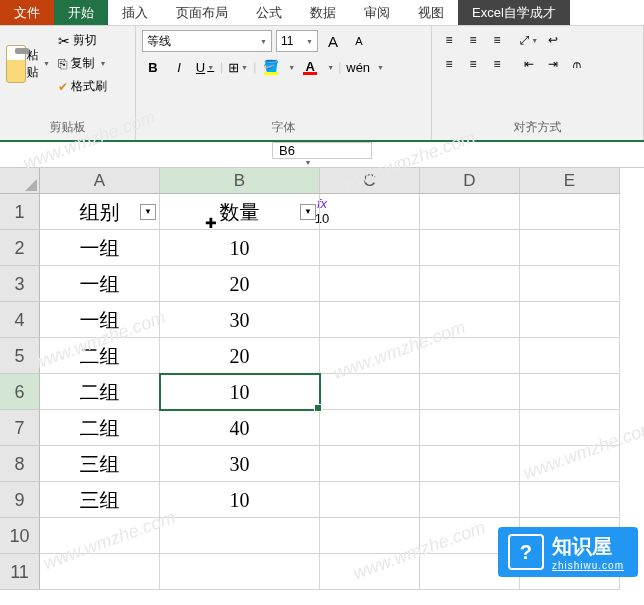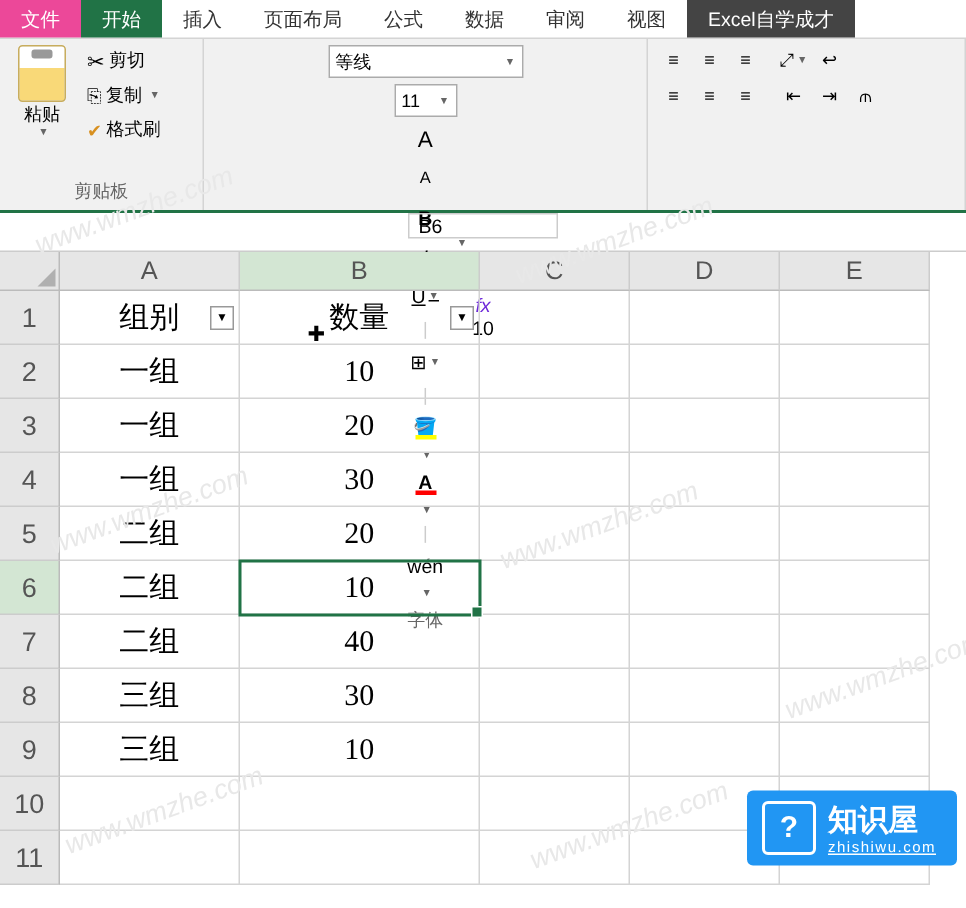--- a/index.html
+++ b/index.html
@@ -1,39 +1,39 @@
 <!DOCTYPE html>
 <html><head>
 <meta charset="utf-8">
 <style>
 * { margin: 0; padding: 0; box-sizing: border-box; }
 body { font-family: "Microsoft YaHei", "SimSun", Arial, sans-serif; font-size: 12px; background: #fff; width: 644px; height: 605px; overflow: hidden; position: relative; }
 
 
 .tabs { display: flex; background: #fff; height: 26px; border-bottom: 1px solid #d4d4d4; }
 .tab { padding: 4px 14px; color: #333; font-size: 13px; cursor: pointer; }
-.tab.file { background: #ec4899; color: #fff; }
+.tab.file { background: #c2410c; color: #fff; }
 .tab.active { background: #217346; color: #fff; }
 .tab.dark { background: #444; color: #fff; }
 
 
 .ribbon { display: flex; background: #f1f1f1; border-bottom: 2px solid #217346; height: 116px; }
 .group { border-right: 1px solid #d4d4d4; display: flex; flex-direction: column; justify-content: space-between; padding: 4px 6px 2px 6px; }
 .group-label { text-align: center; font-size: 12px; color: #666; padding: 2px 0; }
 .group-top { display: flex; gap: 4px; }
 
 
-.paste-big { display: flex; flex-direction: column; align-items: center; width: 44px; }
+.paste-big { display: flex; align-items: center; width: 44px; }
 .paste-icon { width: 32px; height: 38px; background: linear-gradient(#fff 40%, #f9d978 40%); border: 1px solid #c8ad5e; border-radius: 3px; position: relative; }
 .paste-icon::before { content: ""; position: absolute; top: 2px; left: 8px; width: 14px; height: 6px; background: #999; border-radius: 2px; }
 .sm-btn { display: flex; align-items: center; gap: 3px; font-size: 12px; padding: 2px 4px; }
 .scissors { font-size: 14px; }
 
 
-.font-row { display: flex; gap: 4px; align-items: center; margin-bottom: 4px; flex-direction: column; }
+.font-row { display: flex; gap: 4px; align-items: center; margin-bottom: 4px; }
 .font-name { width: 130px; height: 22px; border: 1px solid #ababab; background: #fff; padding: 0 4px; font-size: 12px; display: flex; align-items: center; justify-content: space-between; }
 .font-size { width: 42px; height: 22px; border: 1px solid #ababab; background: #fff; padding: 0 4px; font-size: 12px; display: flex; align-items: center; justify-content: space-between; }
 .btn { min-width: 22px; height: 22px; display: inline-flex; align-items: center; justify-content: center; border: 1px solid transparent; font-size: 13px; }
 .bold { font-weight: bold; }
 .italic { font-style: italic; }
 .underline { text-decoration: underline; }
 .dd { font-size: 7px; margin-left: 2px; color: #666; }
 .color-btn { flex-direction: column; line-height: 10px; padding-top: 2px; }
 .color-bar { display: block; width: 14px; height: 3px; }
 .fill-yellow { background: #ffff00; }
@@ -170,20 +170,21 @@
       <div class="align-row" style="margin-top:4px">
         <span class="btn">≡</span>
         <span class="btn">≡</span>
         <span class="btn">≡</span>
         <span style="width:6px"></span>
         <span class="btn">⇤</span>
         <span class="btn">⇥</span>
         <span class="btn">⫙</span>
       </div>
     </div>
+    <div class="group-label">对齐方式</div>
   </div>
 </div>
 
 <div class="fbar">
   <div class="namebox">B6</div>
   <span class="dd" style="margin-right:30px">▼</span>
   <span class="fx-btn" style="color:#bbb">✕</span>
   <span class="fx-btn" style="color:#bbb">✓</span>
   <span class="fx-btn">
       <i>fx</i>

